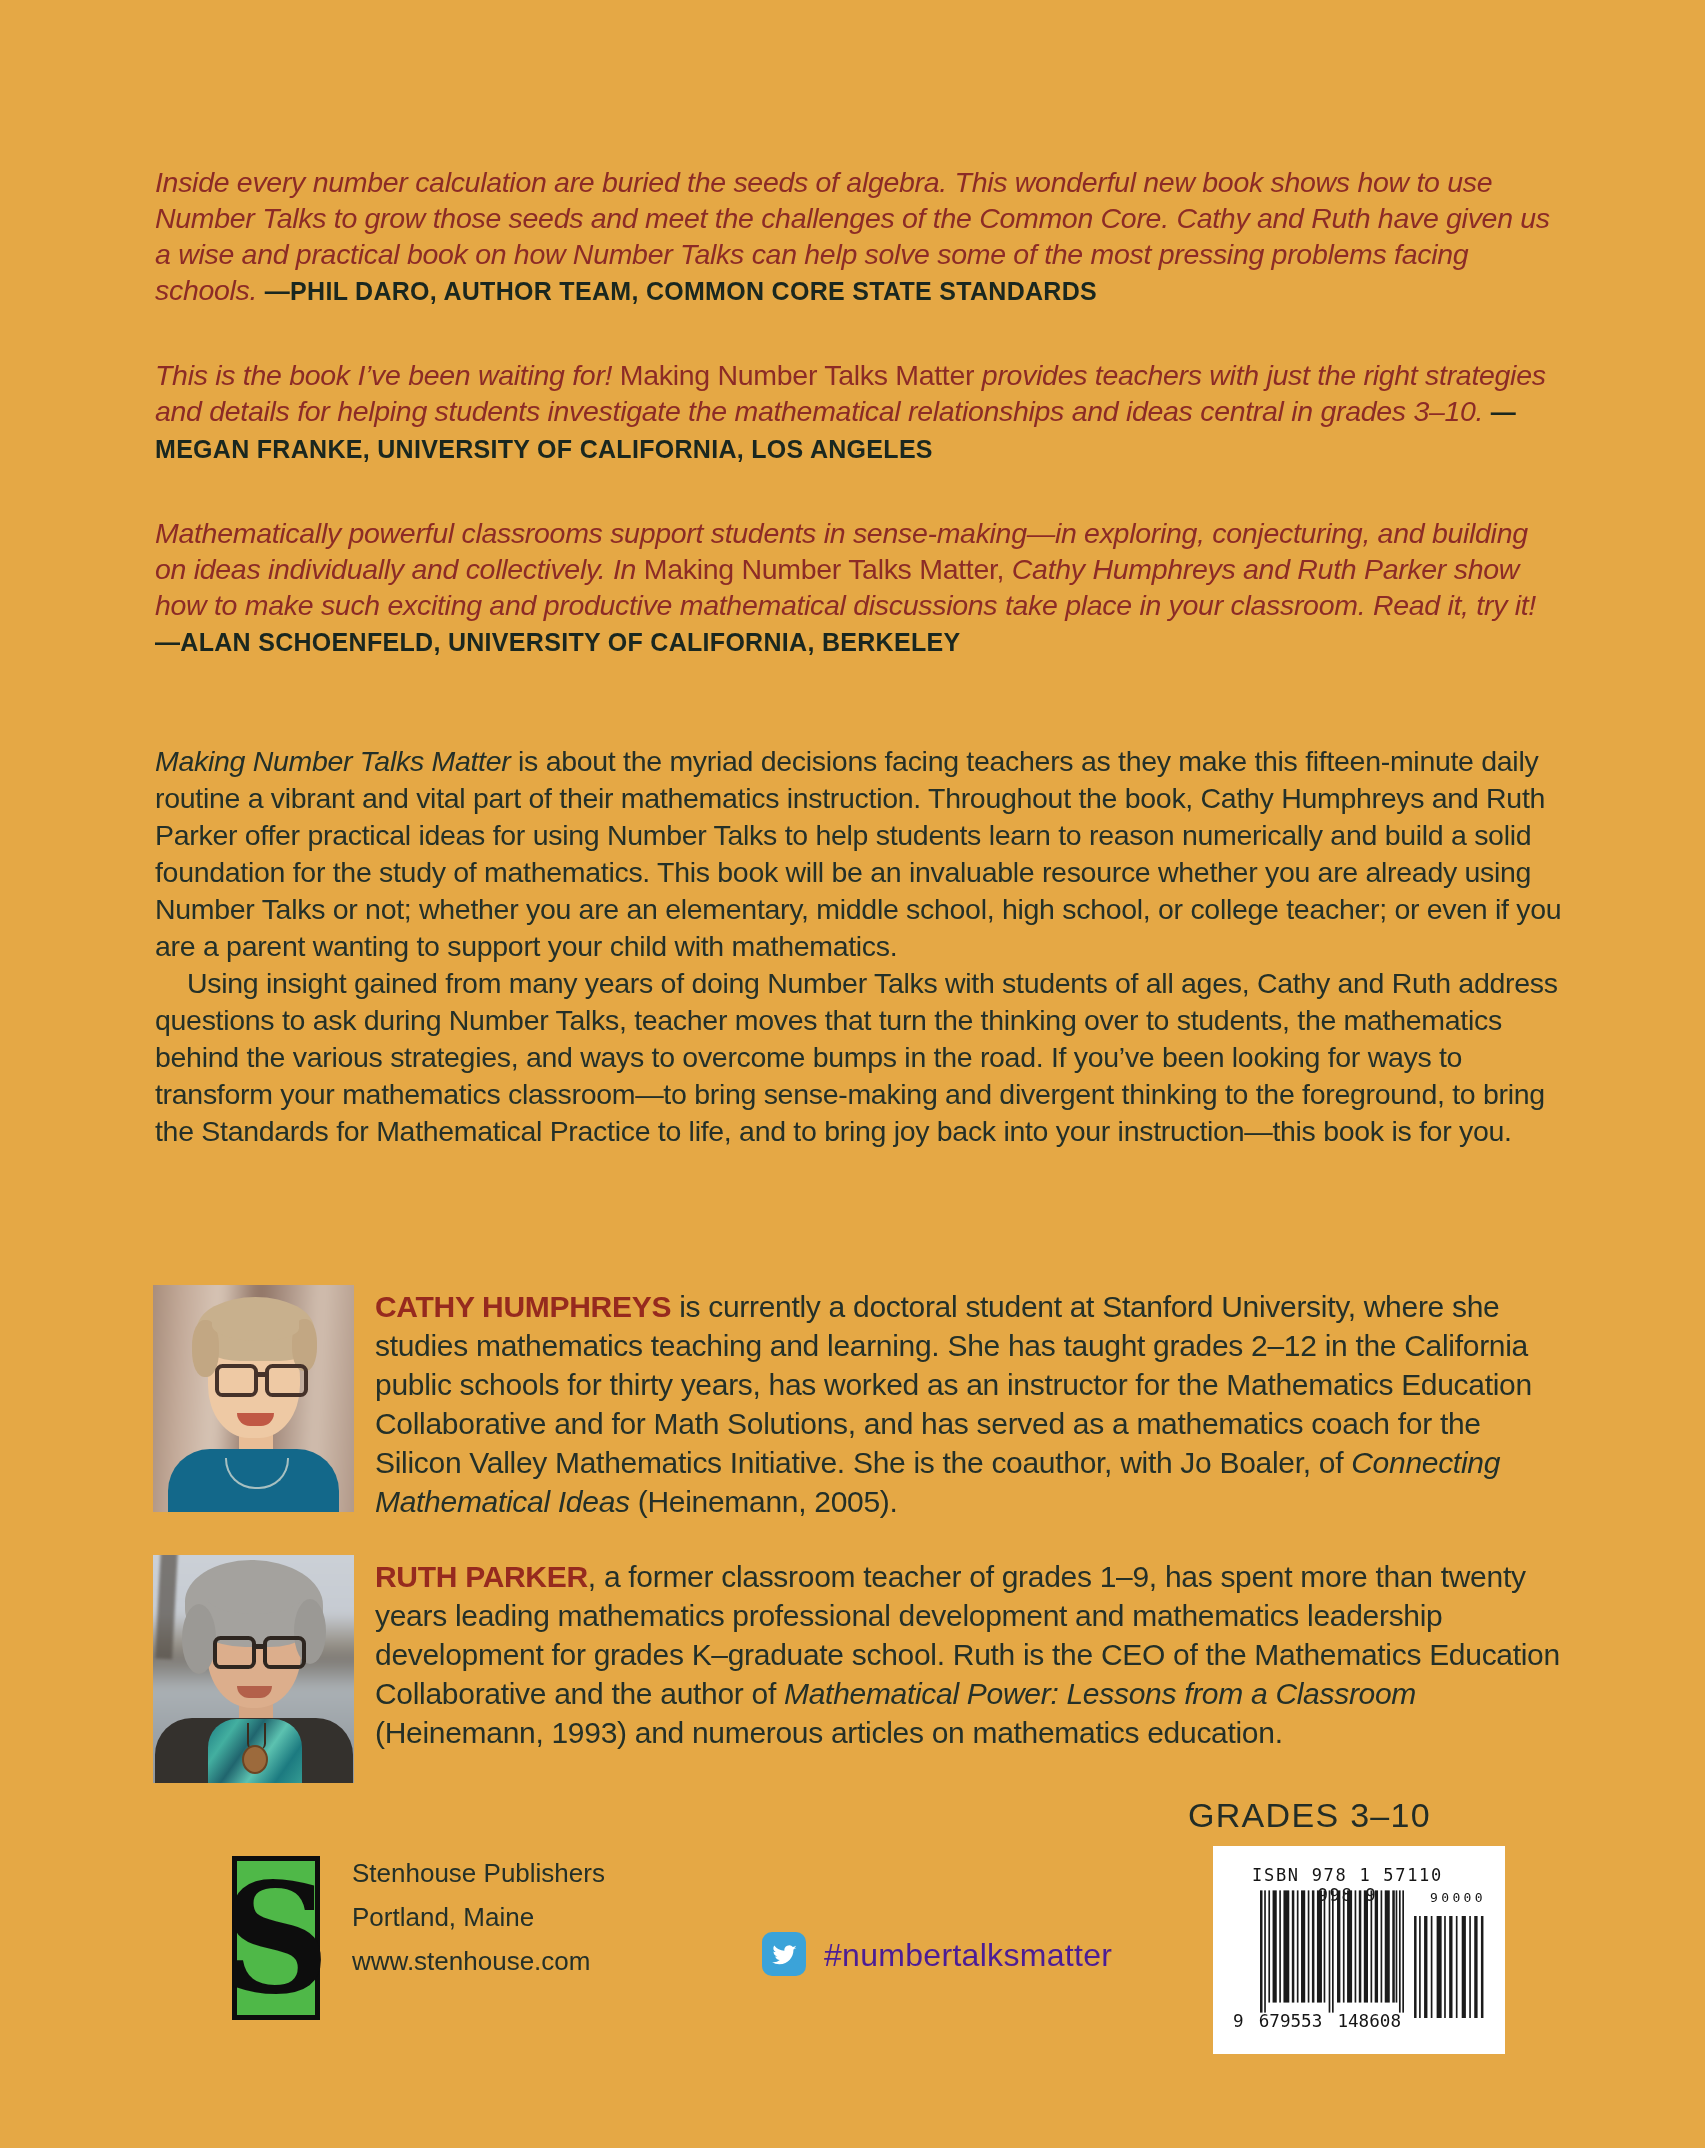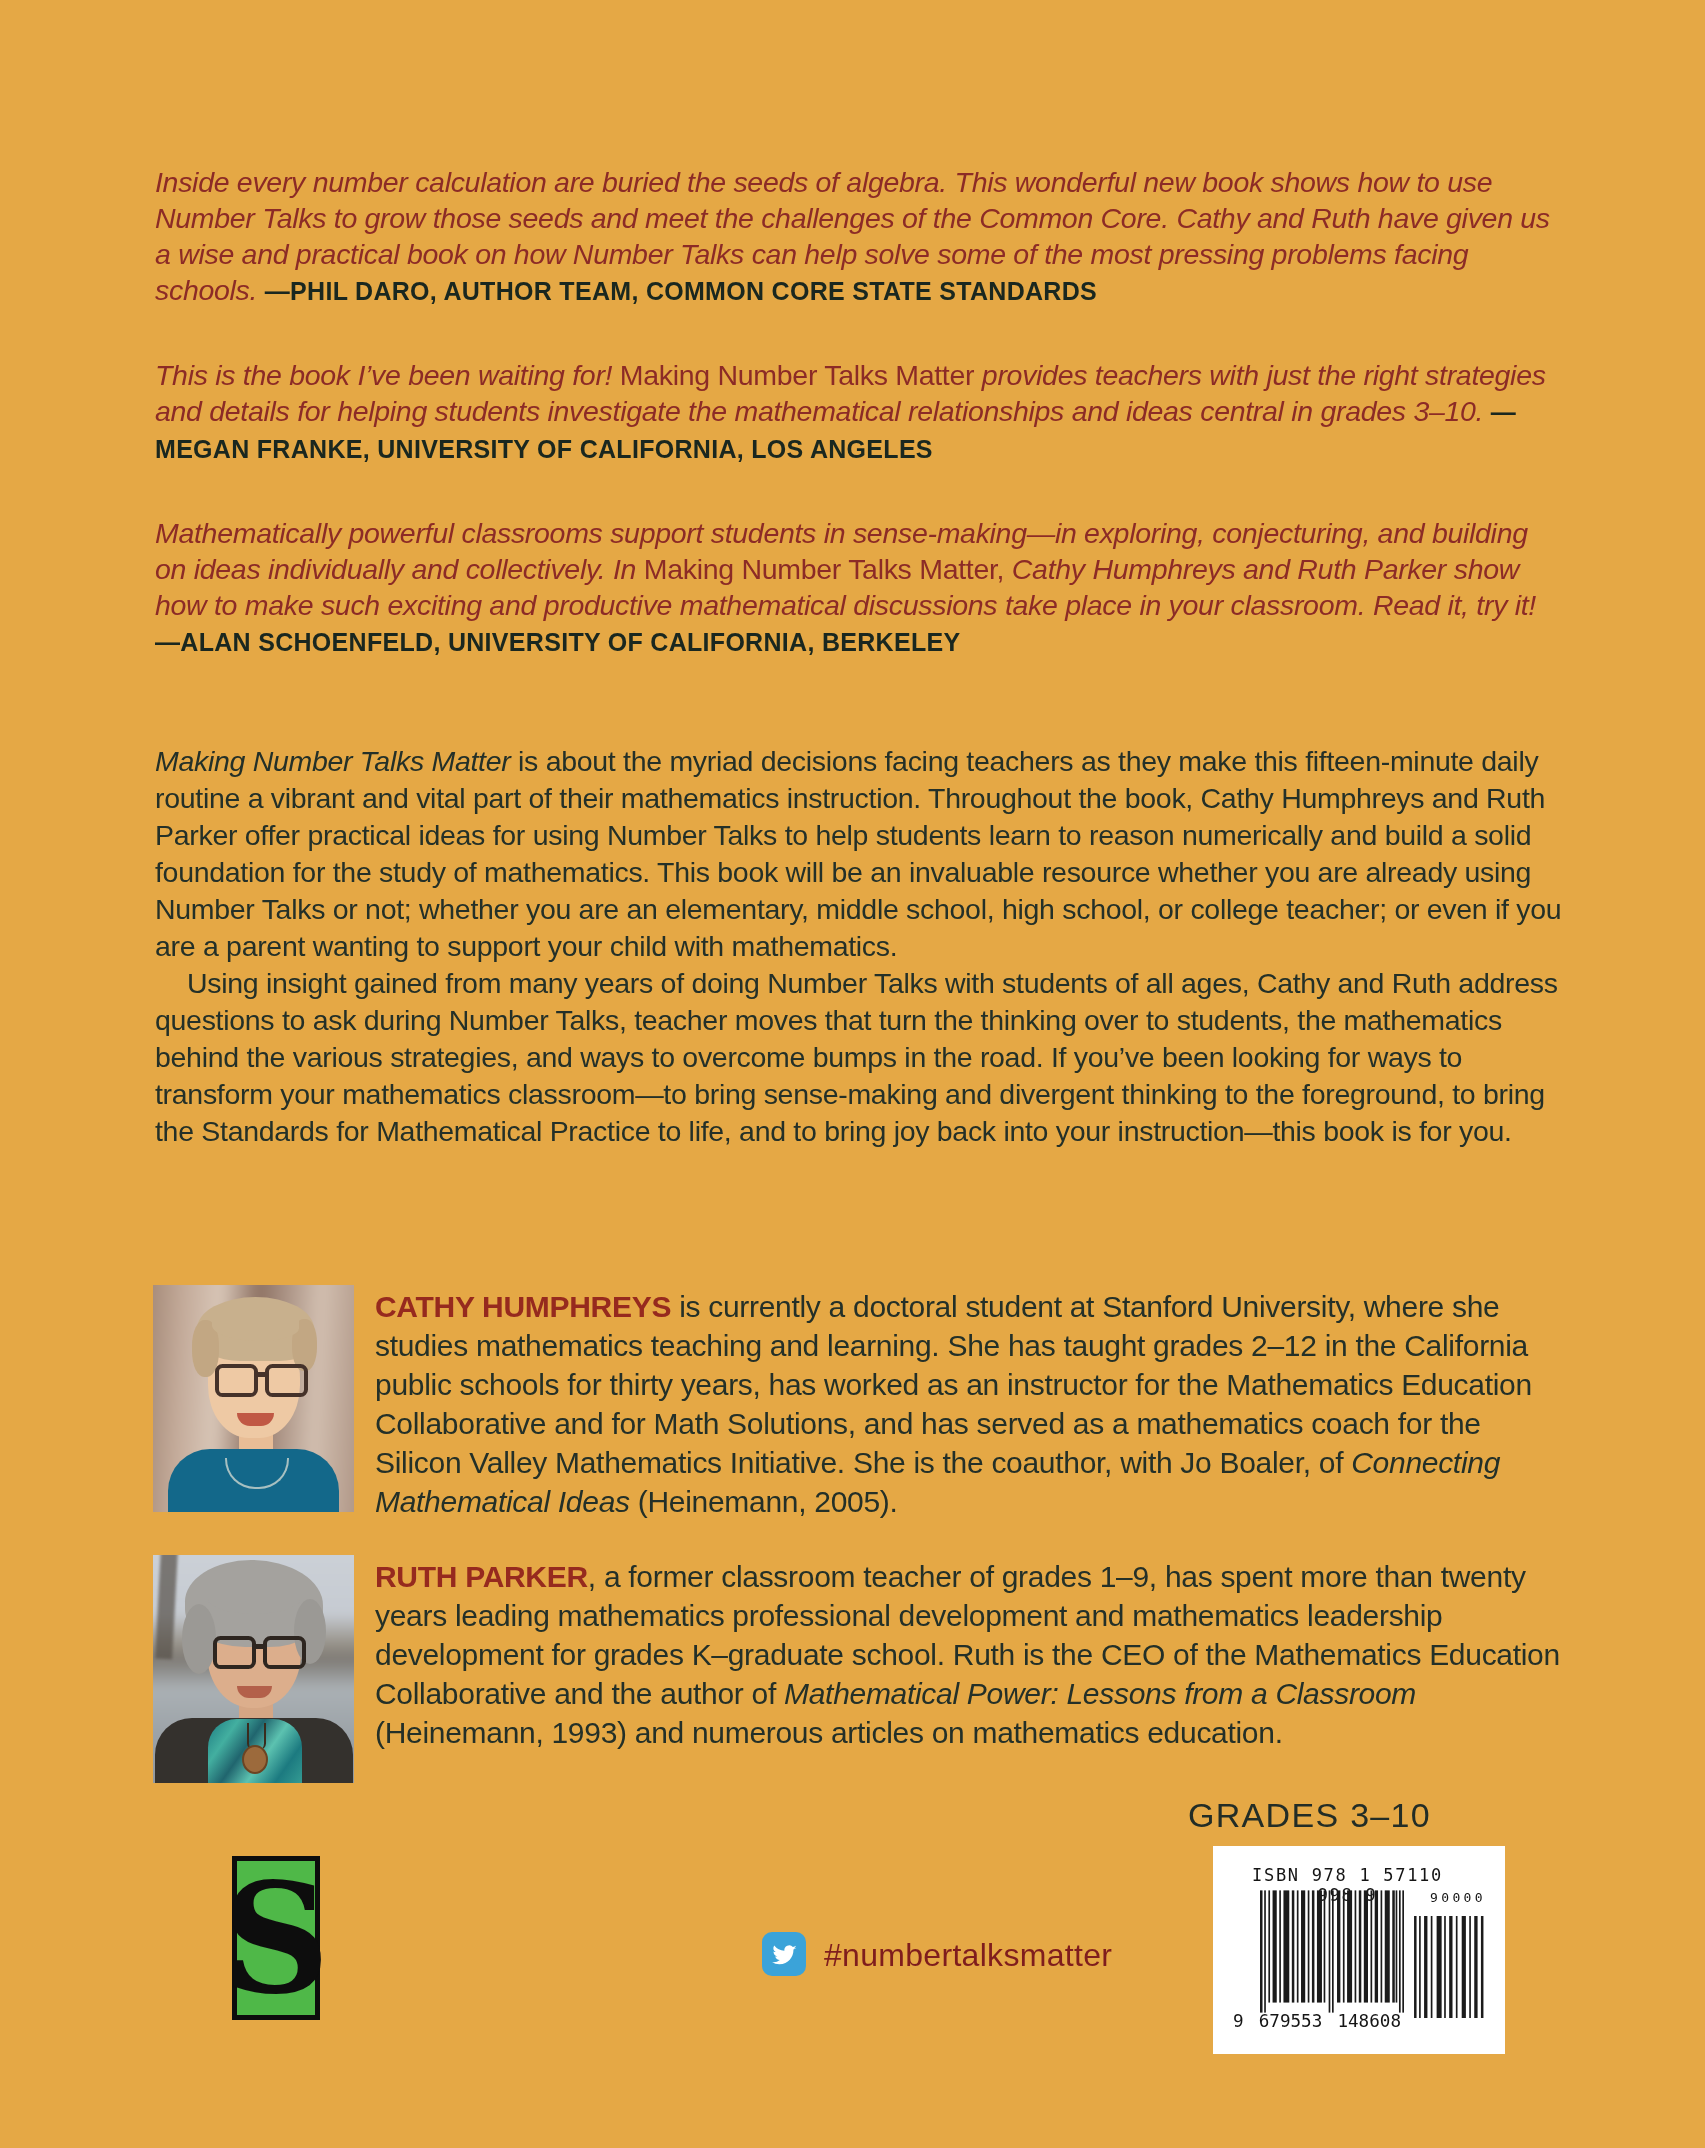--- a/index.html
+++ b/index.html
@@ -68,21 +68,21 @@
   .grades{position:absolute;top:1796px;right:274px;font-size:34px;letter-spacing:1.3px;color:#232D26;}
 
   
   .logo{position:absolute;left:232px;top:1856px;width:88px;height:164px;box-sizing:border-box;
         background:#4FB848;border:5px solid #0D0D0D;display:flex;align-items:center;justify-content:center;}
   .logo-s{font-family:"DejaVu Serif","Liberation Serif",serif;font-weight:bold;font-size:149px;
           line-height:1;color:#0D0D0D;transform:scaleY(1.02);}
   .pub{position:absolute;left:352px;top:1851px;font-size:26px;line-height:44px;color:#243028;}
   .tw-icon{position:absolute;left:762px;top:1932px;width:44px;height:44px;border-radius:10px;
            background:#3BA3D9;display:flex;align-items:center;justify-content:center;}
-  .hashtag{position:absolute;left:824px;top:1937px;font-size:32px;letter-spacing:0.3px;color:#7f1d1d;}
+  .hashtag{position:absolute;left:824px;top:1937px;font-size:32px;letter-spacing:0.3px;color:#4c1d95;}
 
   
   .barcode{position:absolute;left:1213px;top:1846px;width:292px;height:208px;background:#FFFFFF;}
   .barcode *{font-family:"DejaVu Sans Mono",monospace;color:#151515;}
   .isbn-line{position:absolute;left:34px;top:18.5px;width:201px;text-align:center;font-size:17px;letter-spacing:1.7px;}
   .main-bars{position:absolute;left:47px;top:44px;}
   .price-code{position:absolute;left:207px;top:44px;width:76px;text-align:center;font-size:13px;letter-spacing:3.4px;}
   .addon-bars{position:absolute;left:201px;top:70px;}
   .digits{position:absolute;left:20px;top:165px;width:168px;display:flex;justify-content:space-between;font-size:17.6px;}
   .barcode svg rect{fill:#1b1b1b;}
@@ -141,20 +141,25 @@
       <div class="lens"></div>
     </div>
     <div class="r-smile"></div>
   </div>
   <div class="bio-text" id="ruth-text"><span class="bio-name">RUTH PARKER</span><span>, a former classroom teacher of grades 1–9, has spent more than twenty years leading mathematics professional development and mathematics leadership development for grades K–graduate school. Ruth is the CEO of the Mathematics Education Collaborative and the author of </span><span class="it">Mathematical Power: Lessons from a Classroom</span><span> (Heinemann, 1993) and numerous articles on mathematics education.</span></div>
 
   <div class="grades">GRADES 3–10</div>
 
   <div class="logo">
     <span class="logo-s">S</span>
+  </div>
+  <div class="pub">
+    <div>Stenhouse Publishers</div>
+    <div>Portland, Maine</div>
+    <div>www.stenhouse.com</div>
   </div>
   <div class="tw-icon">
     <svg width="28.5" height="28.5" viewBox="0 0 32 32">
       <path fill="#FFFFFF" d="M30 8.6c-1 .45-2.1.76-3.2.9a5.6 5.6 0 0 0 2.45-3.1 11 11 0 0 1-3.55 1.36A5.55 5.55 0 0 0 16.1 12a15.7 15.7 0 0 1-11.4-5.8 5.55 5.55 0 0 0 1.72 7.4c-.9-.03-1.76-.28-2.5-.7v.07a5.55 5.55 0 0 0 4.45 5.45c-.47.13-.96.2-1.47.2-.36 0-.7-.04-1.05-.1a5.56 5.56 0 0 0 5.2 3.86A11.15 11.15 0 0 1 2 24.7a15.7 15.7 0 0 0 8.5 2.5c10.2 0 15.8-8.45 15.8-15.8v-.72A11.3 11.3 0 0 0 30 8.6z"></path>
     </svg>
   </div>
   <div class="hashtag">#numbertalksmatter</div>
 
   <div class="barcode">
     <div class="isbn-line">ISBN 978 1 57110 998 9</div>

